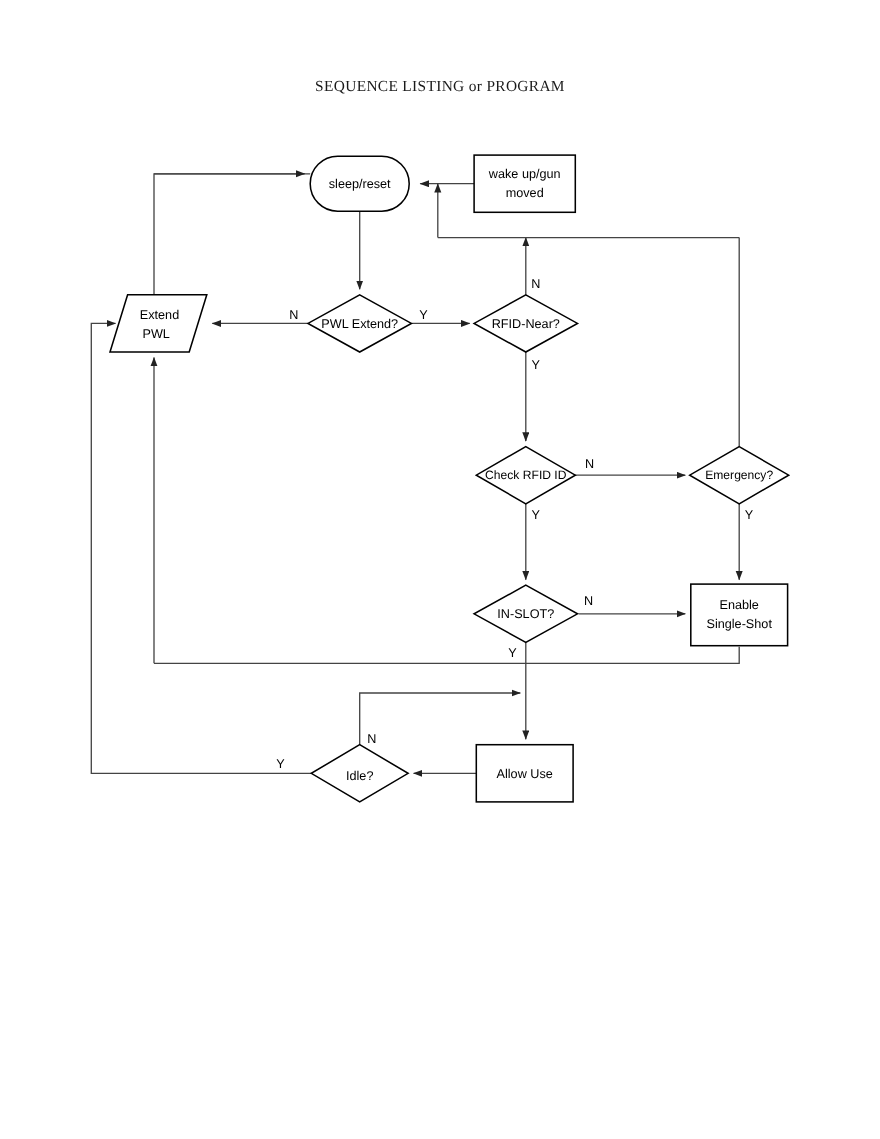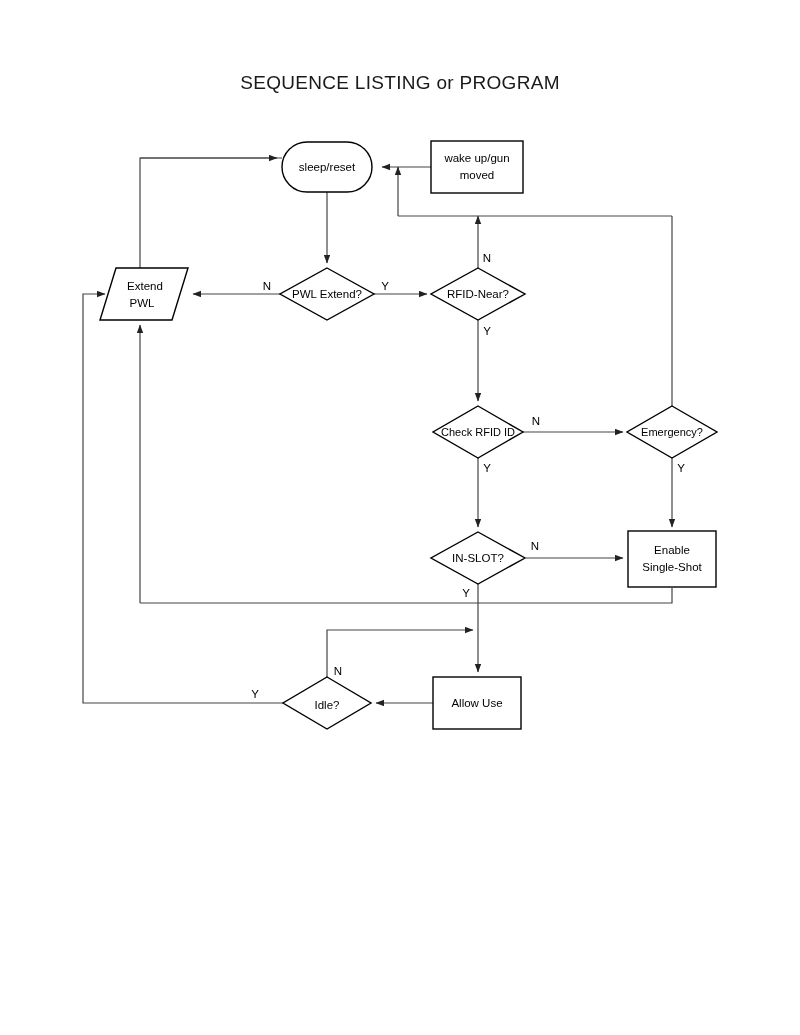--- a/index.html
+++ b/index.html
@@ -20,22 +20,22 @@
     height: 1035px;
     background: #ffffff;
     overflow: hidden;
   }
   #doc-title {
     position: absolute;
     left: 0;
     top: 72px;
     width: 800px;
     text-align: center;
-    font-family: Liberation Sans, sans-serif;
-    font-size: 19px;
+    font-family: Liberation Serif, serif;
+    font-size: 14px;
     letter-spacing: 0.3px;
     color: #1a1a1a;
     white-space: pre;
   }
   #flow-svg {
     position: absolute;
     left: 0;
     top: 0;
   }
   .node-shape {

